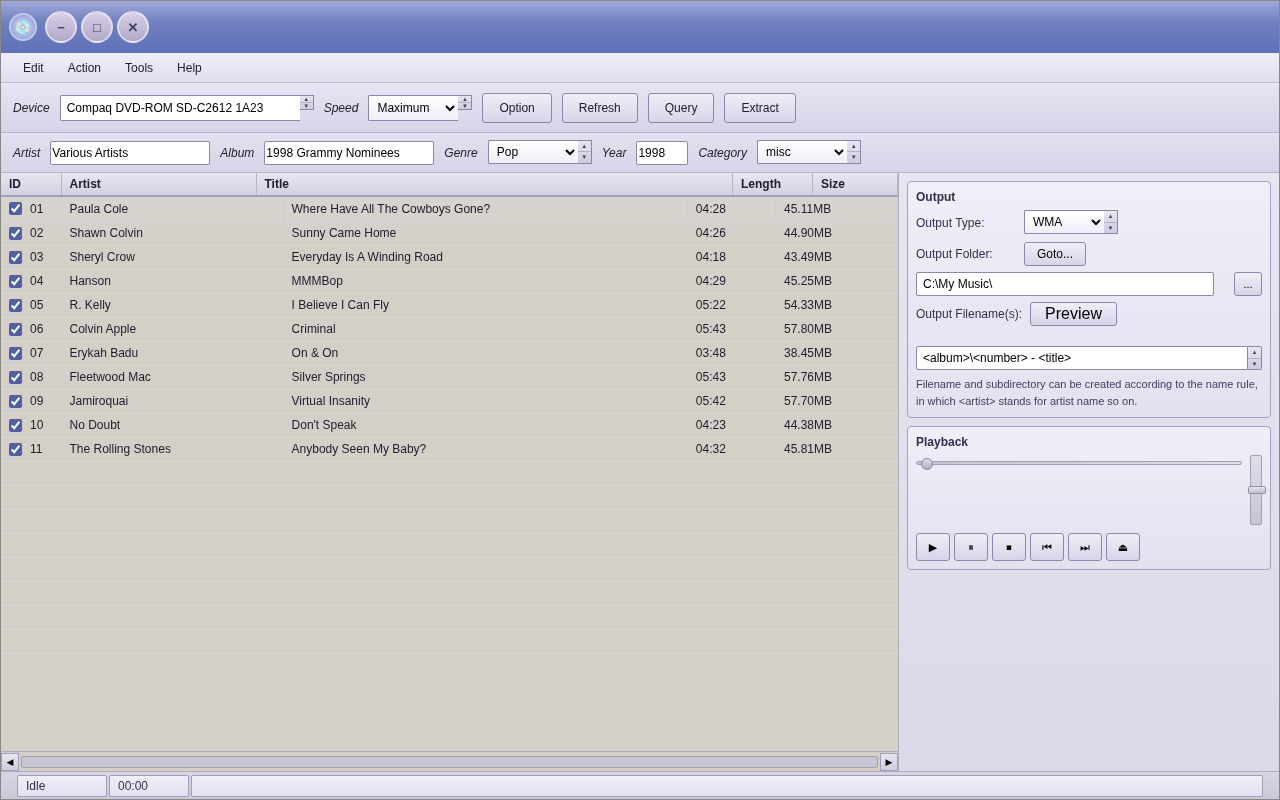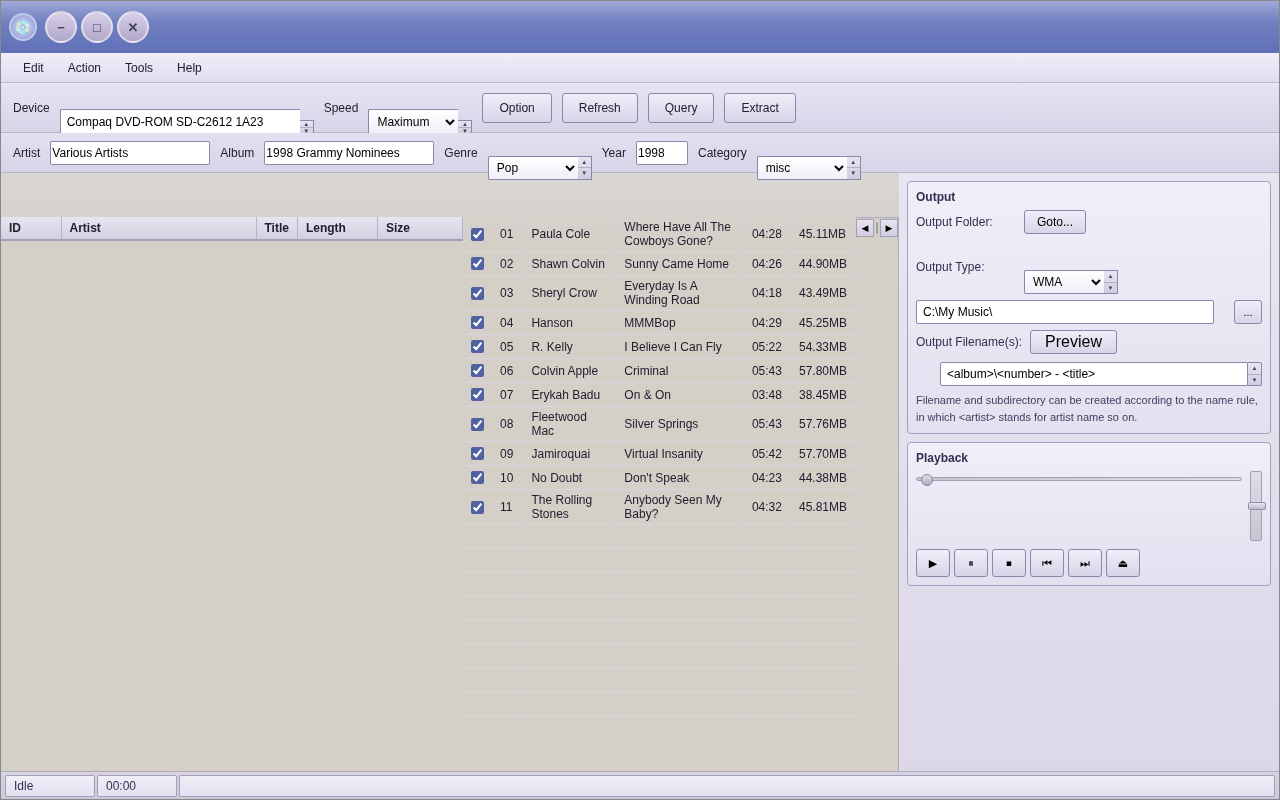--- a/index.html
+++ b/index.html
@@ -99,20 +99,21 @@
       align-items: center;
       padding: 0 12px;
       gap: 10px;
       border-bottom: 1px solid #b8b4c8;
     }
 
     .toolbar-label {
       font-size: 12px;
       color: #202030;
       white-space: nowrap;
+      font-style: italic;
     }
 
     .toolbar-input {
       height: 26px;
       border: 1px solid #8888aa;
       background: white;
       padding: 2px 6px;
       font-size: 12px;
       border-radius: 2px;
     }
@@ -183,24 +184,23 @@
     .main-content {
       display: flex;
       flex: 1;
       overflow: hidden;
     }
 
     
     .track-list-panel {
       flex: 1;
       display: flex;
-      flex-direction: row;
+      flex-direction: column;
       overflow: hidden;
       border-right: 1px solid #b0acc0;
-      margin-top: 44px;
     }
 
     .track-table {
       width: 100%;
       border-collapse: collapse;
       font-size: 12px;
     }
 
     .track-table thead th {
       background: linear-gradient(to bottom, #e8e4f0, #d4d0e0);
@@ -225,21 +225,21 @@
     }
 
     .track-table tbody td:first-child {
       width: 60px;
       text-align: left;
     }
 
     .checkbox-cell {
       display: flex;
       align-items: center;
-      gap: 16px;
+      gap: 8px;
     }
 
     .track-checkbox {
       width: 13px;
       height: 13px;
       accent-color: #5060a0;
     }
 
     .table-scroll {
       overflow-y: auto;
@@ -374,21 +374,20 @@
       font-size: 11px;
       display: flex;
       align-items: center;
       justify-content: center;
     }
 
     .filename-row {
       display: flex;
       align-items: center;
       gap: 4px;
-      margin-left: 24px;
     }
 
     .info-text {
       font-size: 11px;
       color: #404060;
       line-height: 1.5;
       margin-top: 6px;
     }
 
     
@@ -459,21 +458,21 @@
       font-size: 11px;
     }
 
     
     .status-bar {
       height: 28px;
       background: linear-gradient(to bottom, #d8d4e4, #ccc8d8);
       border-top: 1px solid #b0acc0;
       display: flex;
       align-items: center;
-      padding: 0 4px;
+      padding: 0 16px;
       gap: 2px;
     }
 
     .status-segment {
       height: 22px;
       background: linear-gradient(to bottom, #f0eef8, #e4e0f0);
       border: 1px solid #a0a0b8;
       padding: 2px 8px;
       font-size: 12px;
       color: #303050;
@@ -481,23 +480,22 @@
       align-items: center;
       border-radius: 2px;
     }
 
     .status-idle { min-width: 90px; }
     .status-time { min-width: 80px; }
     .status-info { flex: 1; }
 
     .spin-wrapper {
       display: flex;
-      align-items: flex-end;
+      align-items: flex-start;
       height: 26px;
-      margin-top: 28px;
     }
     .spin-arrows {
       display: flex;
       flex-direction: column;
       width: 14px;
       border: 1px solid #8888aa;
       border-left: none;
       background: linear-gradient(to bottom, #e8e4f0, #d0cce0);
     }
     .spin-arrow {
@@ -861,46 +859,46 @@
         <div class="hscroll-right">▶</div>
       </div>
     </div>
 
     <div class="output-panel">
 
       <div class="panel-section">
         <div class="section-title">Output</div>
 
         <div class="output-row">
-          <span class="output-label">Output Folder:</span>
-          <button class="goto-btn">Goto...</button>
-        </div>
-
-        <div class="output-row">
           <span class="output-label">Output Type:</span>
           <div class="spin-wrapper">
             <select class="output-select" style="border-radius:2px 0 0 2px; border-right:none; height:24px;">
               <option>WMA</option>
               <option>MP3</option>
               <option>WAV</option>
               <option>OGG</option>
             </select>
             <div class="spin-arrows" style="height:24px;">
               <div class="spin-arrow">▲</div>
               <div class="spin-arrow">▼</div>
             </div>
           </div>
         </div>
 
+        <div class="output-row">
+          <span class="output-label">Output Folder:</span>
+          <button class="goto-btn">Goto...</button>
+        </div>
+
         <div class="folder-row">
           <input class="folder-input" value="C:\My Music\" style="">
           <button class="browse-btn">...</button>
         </div>
 
-        <div class="output-row" style="margin-bottom:8px;">
+        <div class="output-row" style="margin-bottom:20px;">
           <span class="output-label">Output Filename(s):</span>
           <button class="preview-btn">Preview</button>
         </div>
 
         <div class="filename-row">
           <div class="filename-spin" style="width:100%;">
             <input class="filename-spin-input" value="&lt;album&gt;\&lt;number&gt; - &lt;title&gt;" style="">
             <div class="filename-spin-arrows">
               <div class="filename-spin-arrow">▲</div>
               <div class="filename-spin-arrow">▼</div>

